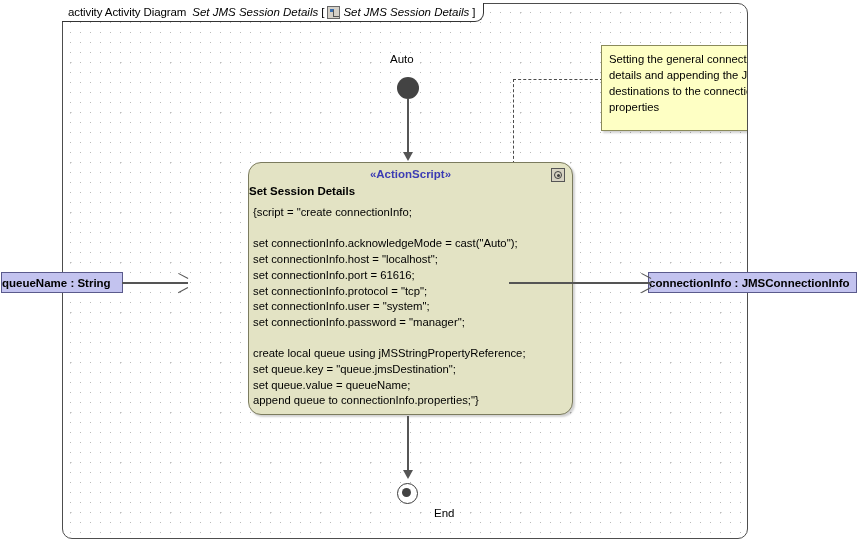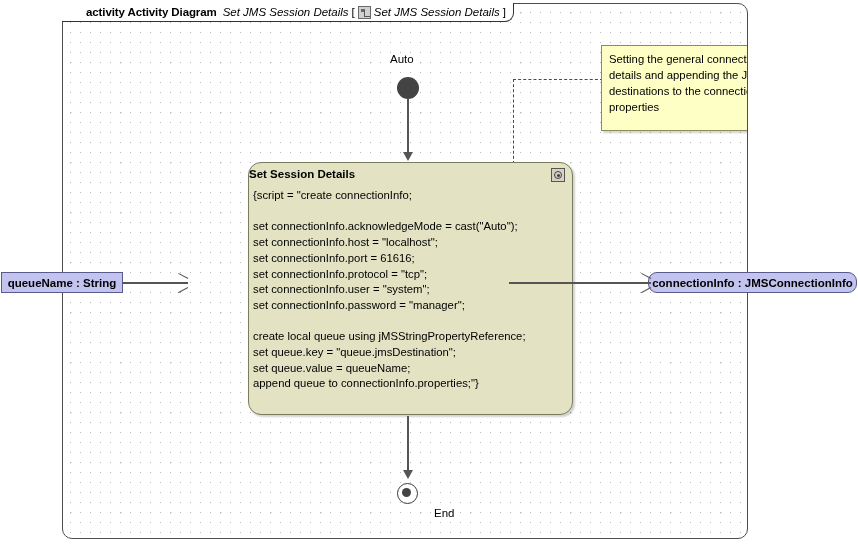--- a/index.html
+++ b/index.html
@@ -48,24 +48,23 @@
     background: #ffffff;
     padding: 0 7px 0 6px;
     display: flex;
     align-items: center;
     box-sizing: border-box;
     white-space: nowrap;
     z-index: 5;
   }
   #frame-header .kw {
     font-size: 11.5px;
-    font-weight: bold;
+    font-weight: normal;
     color: #000000;
     letter-spacing: -0.1px;
-    margin-left: 18px;
   }
   #frame-header .dname {
     font-size: 11.5px;
     color: #000000;
     margin-left: 6px;
     font-style: italic;
   }
   #frame-header .brk {
     font-size: 11.5px;
     color: #000000;
@@ -274,25 +273,24 @@
   .param-node {
     position: absolute;
     background: #c3c3ef;
     border: 1.2px solid #5a5a8c;
     box-sizing: border-box;
     font-size: 11.5px;
     font-weight: bold;
     color: #000000;
     display: flex;
     align-items: center;
-    justify-content: center;
     white-space: nowrap;
   }
   #param-in  { left: 1px;   top: 272px; width: 122px; height: 21px; }
-  #param-out { left: 648px; top: 272px; width: 209px; height: 21px; border-radius: 9px; }
+  #param-out { left: 648px; top: 272px; width: 209px; height: 21px; }
 
   
   #note {
     position: absolute;
     left: 538px;
     top: 41px;
     width: 193px;
     height: 86px;
     background: #feffc4;
     border: 1px solid #8a8a5a;
@@ -331,20 +329,21 @@
   <div class="dash-h" id="note-anchor-h"></div>
   <div class="dash-v" id="note-anchor-v"></div>
 
   <div id="note">
 
     <div id="note-text">Setting the general connection details and appending the JMS destinations to the connection info properties</div>
   </div>
 
   <div id="action-node">
     <div id="action-node-icon"></div>
+    <div id="action-stereotype">«ActionScript»</div>
     <div id="action-title">Set Session Details</div>
     <div id="action-body">{script = "create connectionInfo;
 
 set connectionInfo.acknowledgeMode = cast("Auto");
 set connectionInfo.host = "localhost";
 set connectionInfo.port = 61616;
 set connectionInfo.protocol = "tcp";
 set connectionInfo.user = "system";
 set connectionInfo.password = "manager";
 

